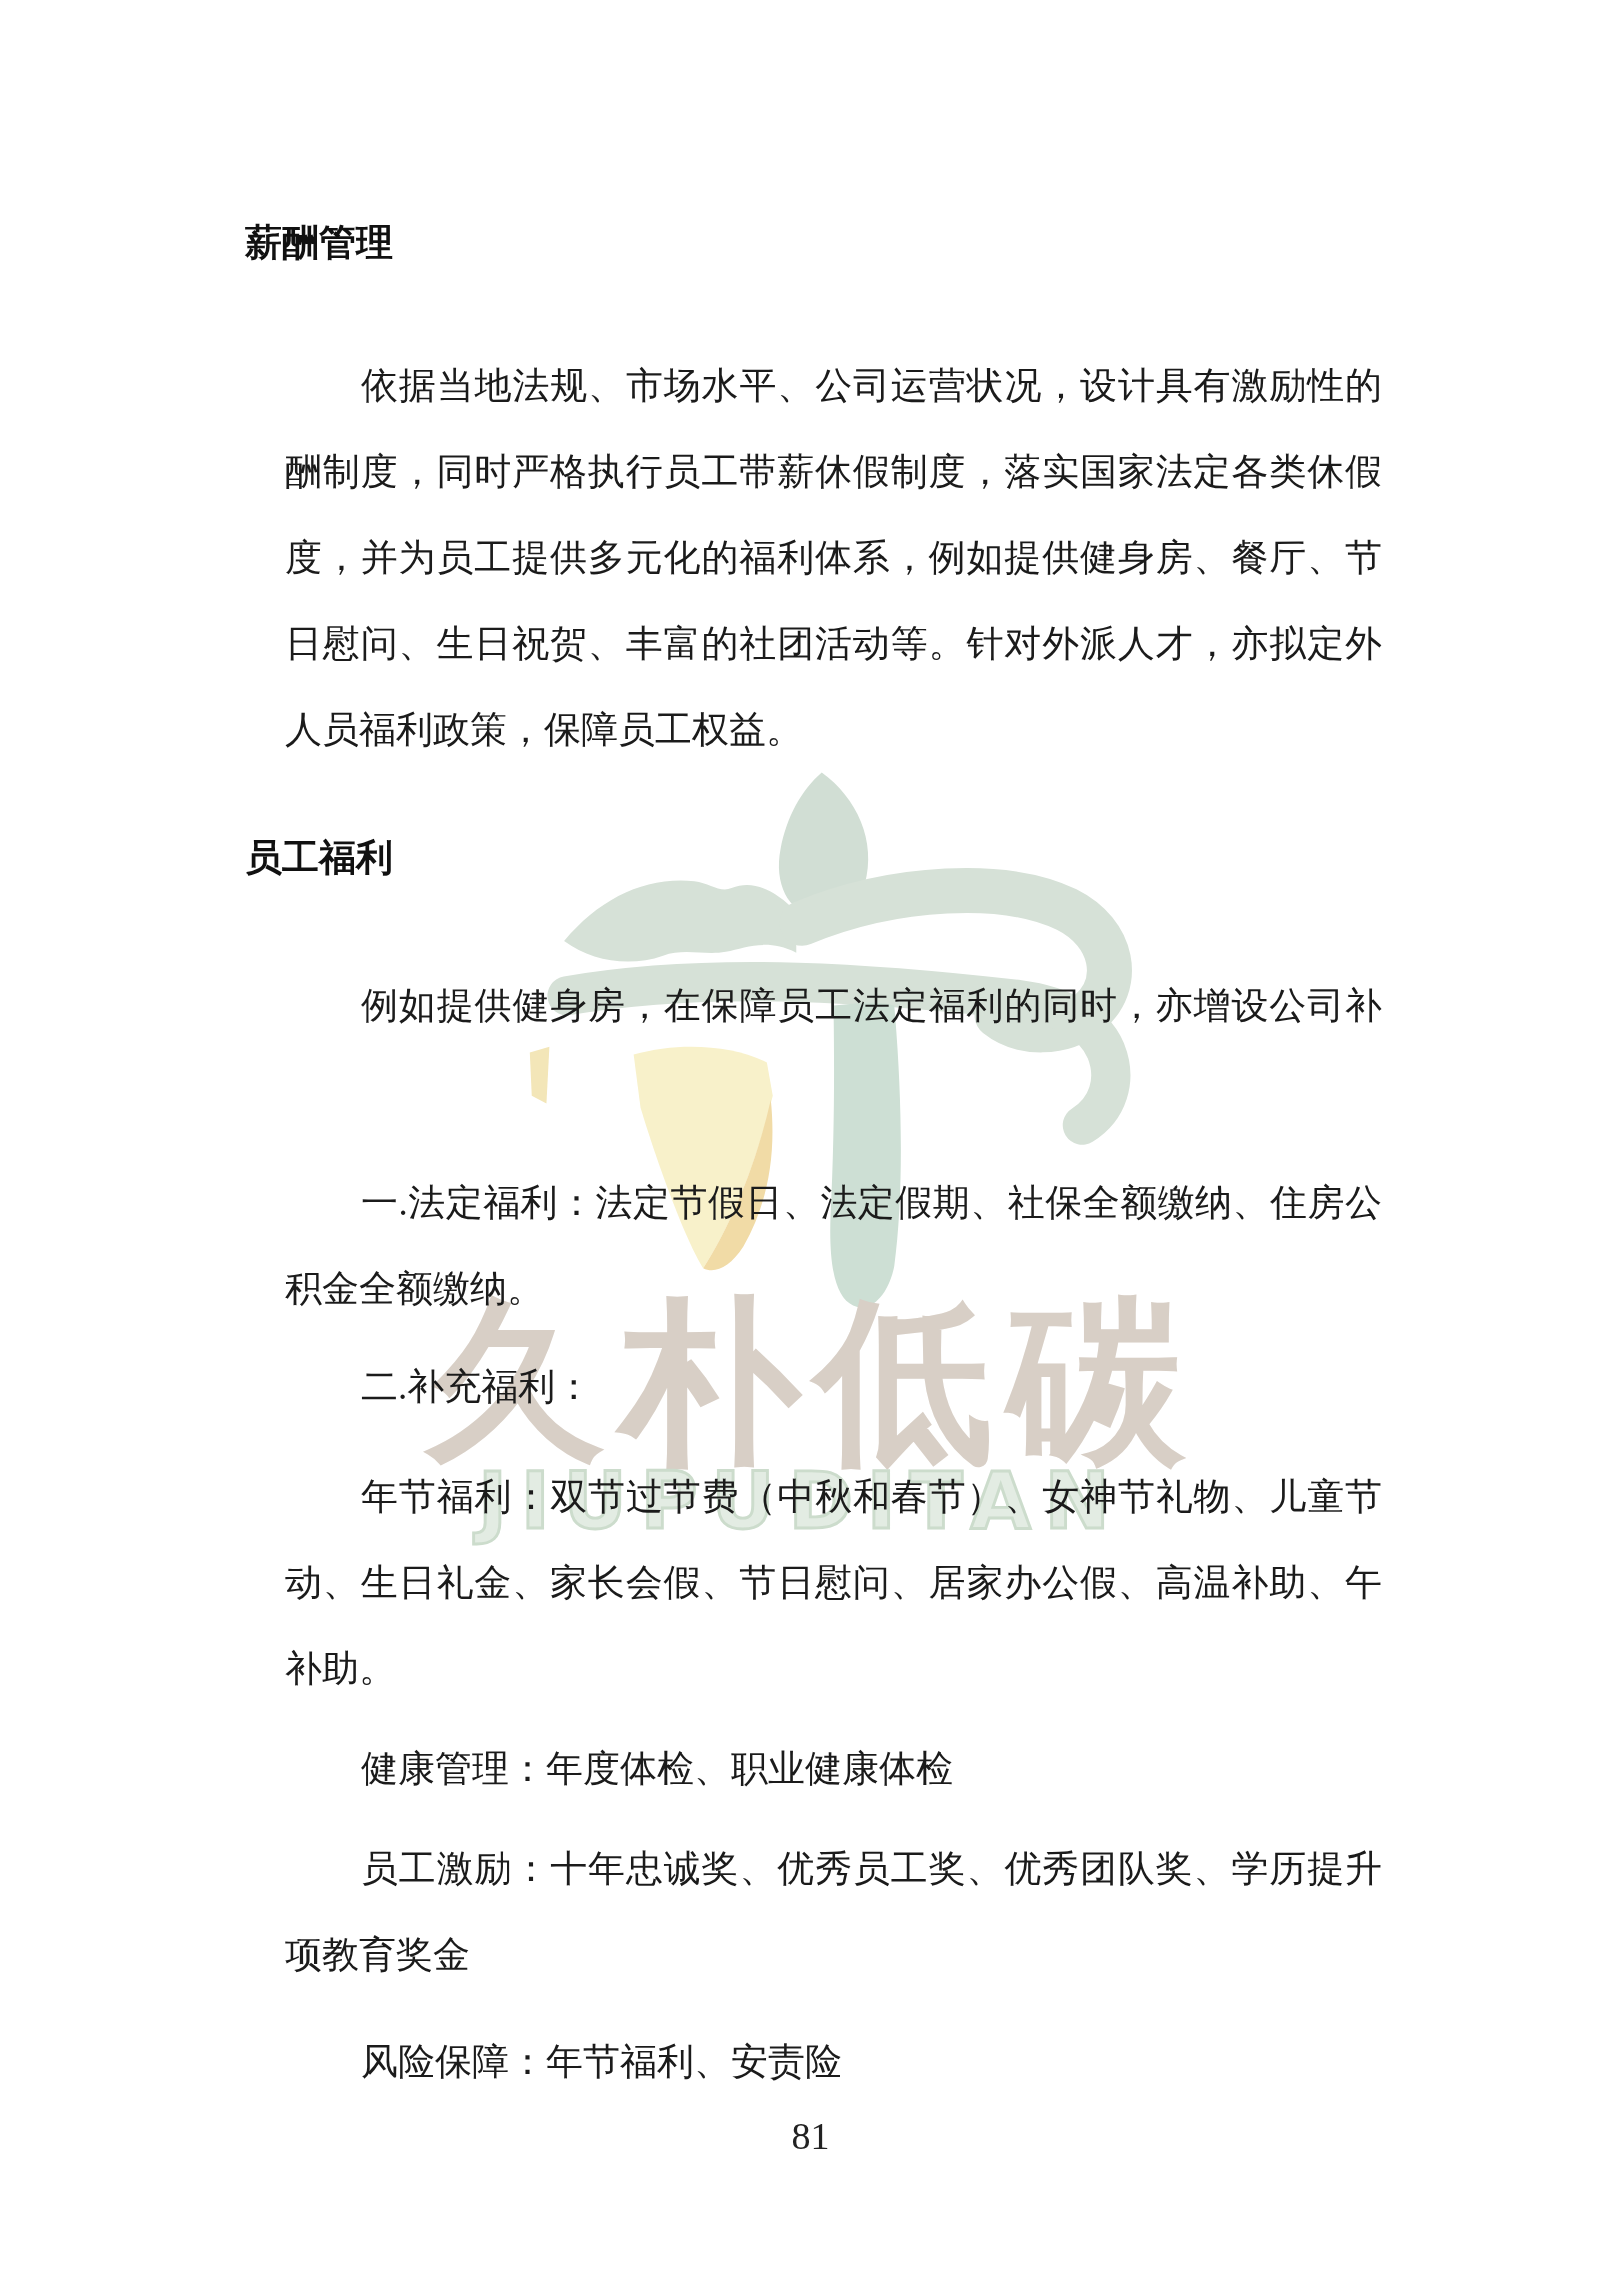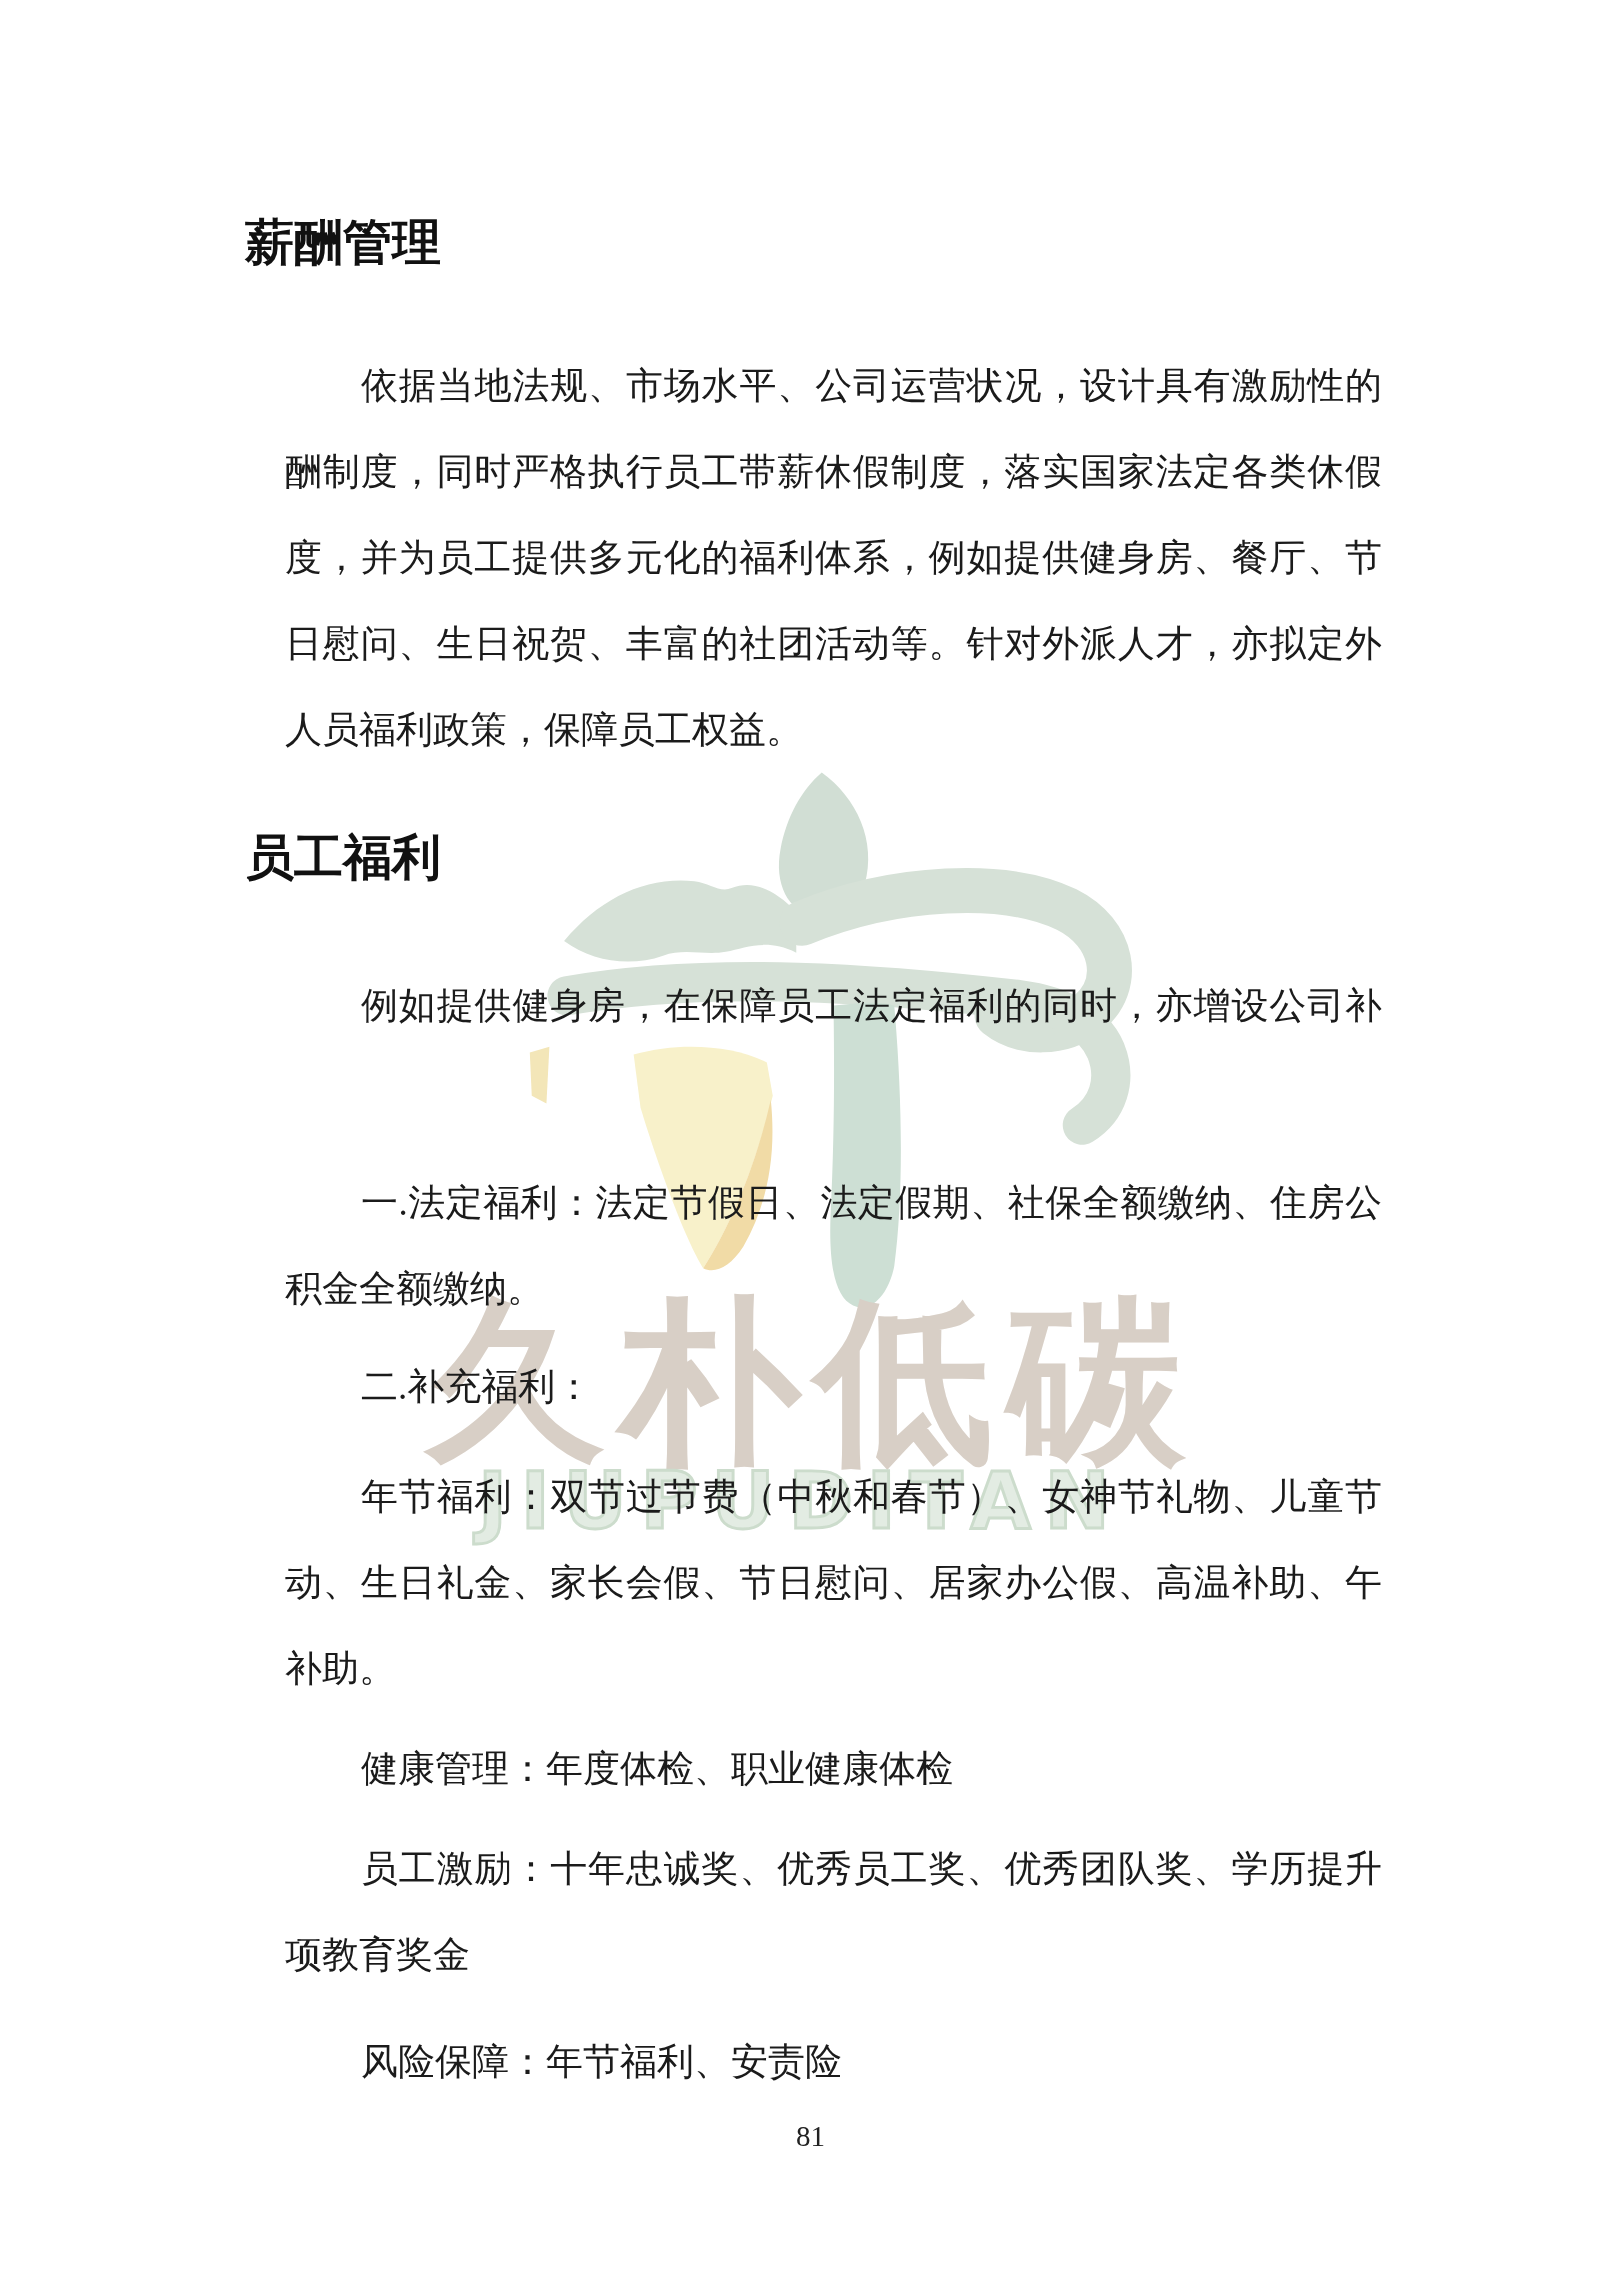--- a/index.html
+++ b/index.html
@@ -24,34 +24,34 @@
   .wm-en{
     left:478px;top:1457px;width:745px;height:88px;
     font-family:"DejaVu Sans","Liberation Sans",sans-serif;
     font-weight:bold;font-size:78px;line-height:88px;
     letter-spacing:13.7px;color:#e3ece3;
     -webkit-text-stroke:2.9px #ccdccc;white-space:nowrap;
   }
   
   .tx{position:absolute;z-index:1;left:245px;width:1137px;}
   .heading{
-    font-weight:bold;font-size:49px;line-height:59px;
+    font-weight:bold;font-size:37px;line-height:59px;
     color:#111111;white-space:nowrap;
   }
   .line{
     font-size:37px;height:86px;line-height:86px;
     text-align:justify;text-align-last:justify;
     overflow:hidden;
     margin-left:40px;
   }
   .line.first{text-indent:76px;}
   .line.last{text-align-last:left;}
   .pagenum{
     position:absolute;z-index:1;left:0;top:2119px;width:1621px;
-    text-align:center;font-size:29px;line-height:35px;color:#222222;
+    text-align:center;font-size:38px;line-height:35px;color:#222222;
   }
 </style>
 </head>
 <body>
 
 <div class="page">
 
   <svg class="watermark wm-logo" viewBox="0 0 660 640" xmlns="http://www.w3.org/2000/svg" aria-hidden="true">
     <path d="M318,28 C354,54 374,98 362,142 C355,168 336,180 310,175 C284,170 269,142 276,106 C282,74 297,46 318,28 Z" fill="#d1ded4"></path>
     <path d="M55,200 C92,156 138,134 188,139 C204,141 214,151 226,146 C248,137 270,148 292,170 L292,212 C262,197 241,207 220,211 C199,215 178,207 156,215 C122,227 84,221 55,200 Z" fill="#d6e1d7"></path>

